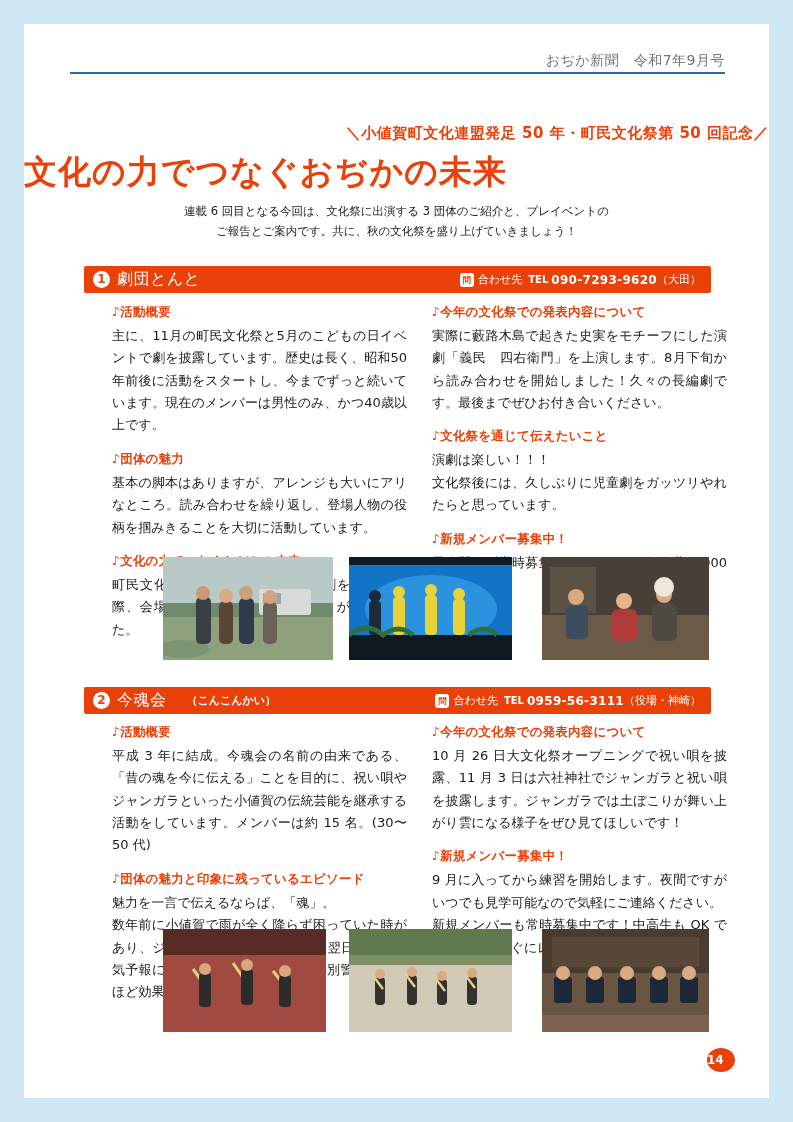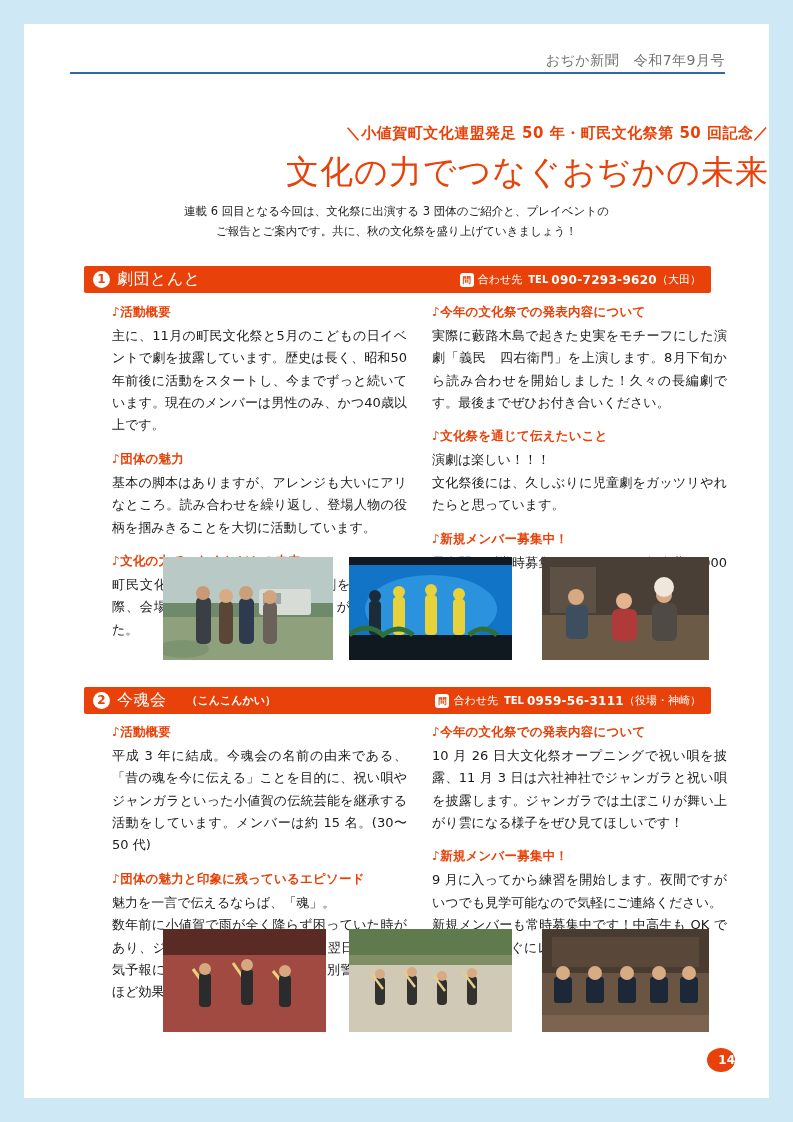--- a/index.html
+++ b/index.html
@@ -26,22 +26,22 @@
   }
   
   .kicker{
     position:absolute;left:0;right:0;top:100px;
     text-align:right;
     font-size:15px;font-weight:bold;color:#e8420a;
     letter-spacing:.5px;
   }
   .title{
     position:absolute;left:0;right:0;top:126px;
-    text-align:right;
-    font-size:33px;font-weight:normal;color:#e8420a;
+    text-align:left;
+    font-size:33px;font-weight:bold;color:#e8420a;
     letter-spacing:1px;
   }
   .lead{
     position:absolute;left:0;right:0;top:178px;
     text-align:center;
     font-size:11.5px;color:#222;line-height:1.7;
   }
   
   .bar{
     position:absolute;left:60px;width:627px;height:27px;
@@ -81,21 +81,21 @@
     text-align:justify;
   }
   
   .photo{position:absolute;overflow:hidden;}
   .pg{position:absolute;width:100%;height:100%;}
   
   .pagenum{
     position:absolute;right:34px;bottom:26px;
     width:28px;height:24px;border-radius:50%;
     background:#e8420a;color:#fff;font-size:12px;font-weight:bold;
-    text-align:right;line-height:24px;
+    text-align:left;line-height:24px;
   }
 </style>
 </head>
 <body>
 
 <div class="page">
 
   <div class="header-text">おぢか新聞　令和7年9月号</div>
   <div class="header-line"></div>
 

